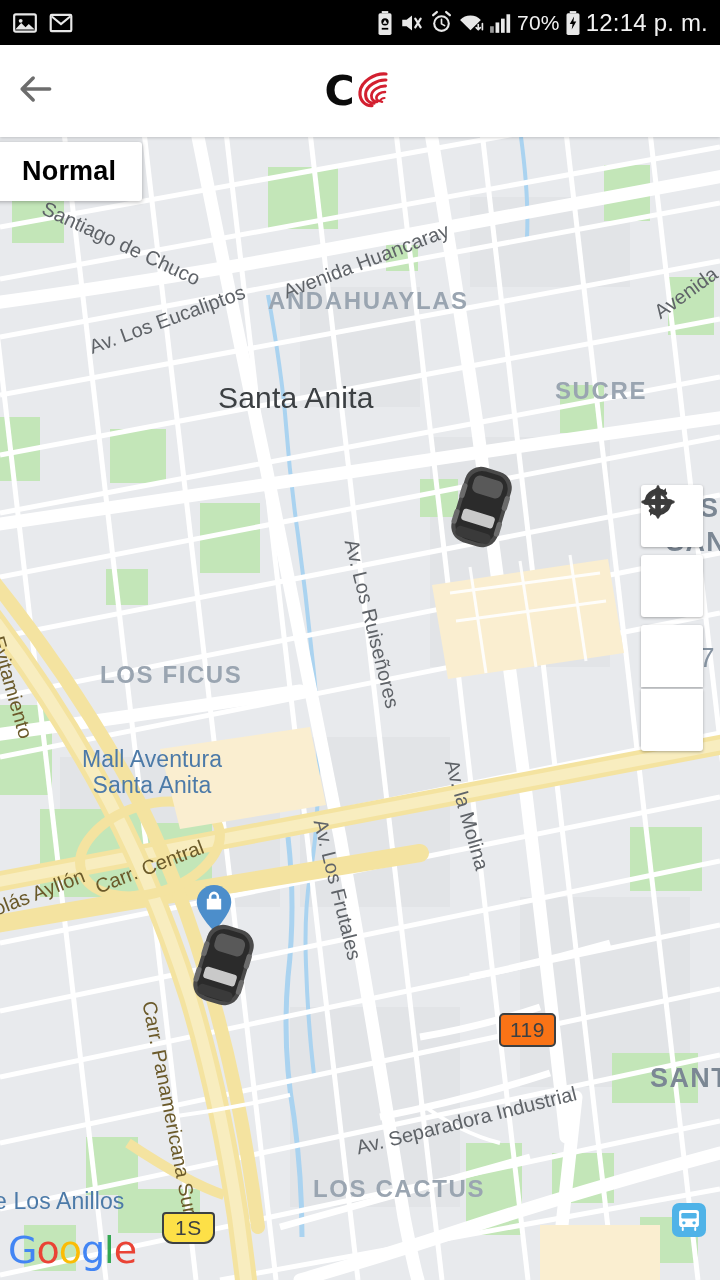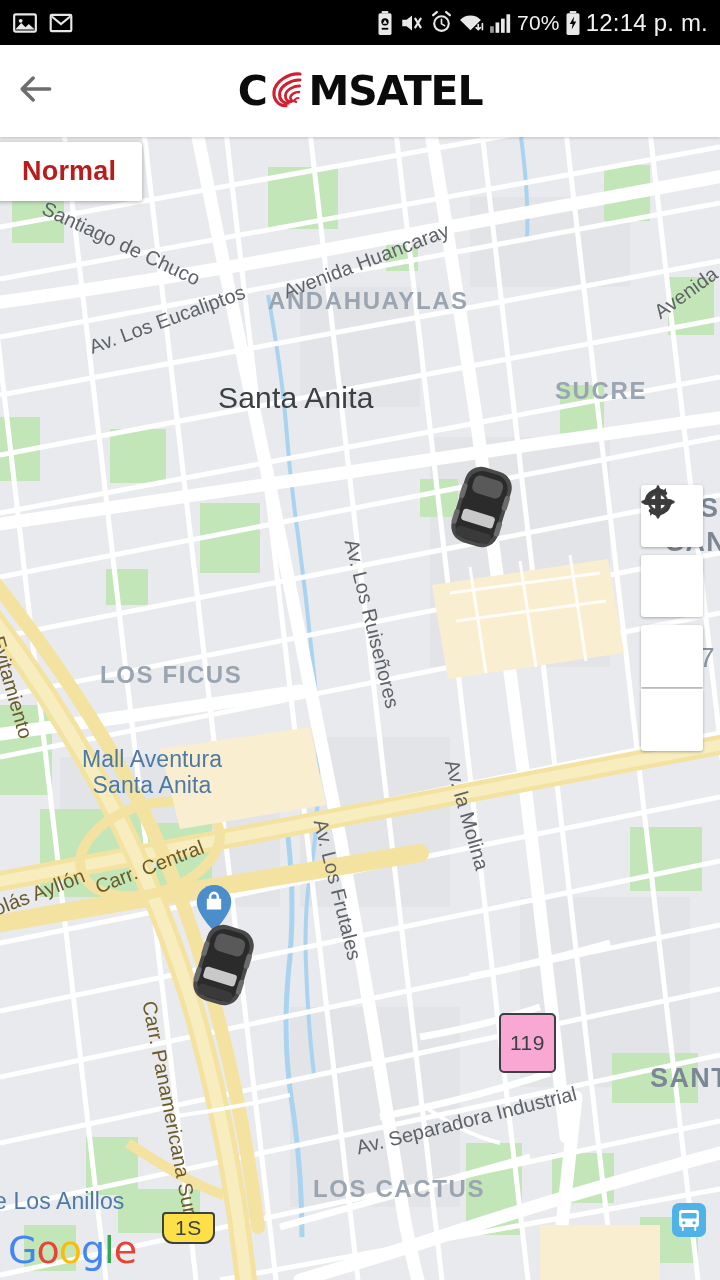--- a/index.html
+++ b/index.html
@@ -52,21 +52,21 @@
 
   
   .maptype-chip{
     position:absolute; left:-28px; top:5px;
     background:#fff; border-radius:3px;
     padding:14px 26px 14px 50px;
     box-shadow:0 1px 4px rgba(0,0,0,.30);
     z-index:20;
   }
   .maptype-chip span{
-    font-size:27px; color:#b91c1c; font-weight:bold; letter-spacing:.2px;
+    font-size:27px; color:#000000; font-weight:bold; letter-spacing:.2px;
   }
 
   
   .map-ctrls{
     position:absolute; right:17px; top:348px; z-index:20;
     display:flex; flex-direction:column;
   }
   .ctrl{
     width:62px; height:62px; background:#fff; border-radius:3px;
     display:flex; align-items:center; justify-content:center;
@@ -191,21 +191,20 @@
           <svg width="40" height="44" viewBox="0 0 40 44">
             <g fill="none" stroke="#d32030" stroke-linecap="round">
               <path d="M32 6C21 5 7 13 6 24c-.7 8 5 14 12 13.6" stroke-width="3.2"></path>
               <path d="M32 12C24 11.5 12 17.5 11.6 26c-.3 6 4 9.6 8.6 9.2" stroke-width="3"></path>
               <path d="M31.6 18c-6-.3-14 4-14.2 9.6-.1 4 2.6 6.4 5.6 6.2" stroke-width="2.8"></path>
               <path d="M31 24c-4 0-8.6 2.6-8.6 5.8 0 2.2 1.6 3.4 3.4 3.2" stroke-width="2.6"></path>
               <path d="M30.5 30c-2 .1-4 1.3-4 2.6 0 .9.8 1.4 1.7 1.3" stroke-width="2.2"></path>
             </g>
           </svg>
         </span>
-        <span class="logo-txt">MSATEL</span>
       </div>
     </div>
   </div>
 
   <div class="map">
 
     <svg width="720" height="1143" viewBox="0 0 720 1143">
       <rect width="720" height="1143" fill="#e8eaed"></rect>
 
       <g fill="#e2e4e7">
@@ -381,21 +380,21 @@
         <rect width="24" height="24" rx="5" fill="#4fb3e8"></rect>
         <path d="M7 5h10a2 2 0 012 2v8a2 2 0 01-2 2H7a2 2 0 01-2-2V7a2 2 0 012-2z" fill="#fff"></path>
         <rect x="6.6" y="7" width="10.8" height="4" rx="1" fill="#4fb3e8"></rect>
         <circle cx="8.4" cy="14" r="1.2" fill="#4fb3e8"></circle>
         <circle cx="15.6" cy="14" r="1.2" fill="#4fb3e8"></circle>
         <path d="M7.6 17.6v1.4M16.4 17.6v1.4" stroke="#fff" stroke-width="1.4" stroke-linecap="round"></path>
       </svg>
     </div>
 
     <div style="position:absolute;left:499px;top:876px">
-      <div style="background:#f9a8d4;border:2px solid #3c4043;border-radius:5px;padding:16px 9px;">
+      <div style="background:#f97316;border:2px solid #3c4043;border-radius:5px;padding:3px 9px;">
         <span style="font-size:21px;color:#3c4043;letter-spacing:.5px;">119</span>
       </div>
     </div>
     <div style="position:absolute;left:162px;top:1075px">
       <div style="background:#fde047;border:2px solid #3c4043;border-radius:4px 4px 11px 11px;padding:2px 11px;">
         <span style="font-size:21px;color:#3c4043;letter-spacing:.5px;">1S</span>
       </div>
     </div>
 
     <div style="position:absolute;left:468px;top:322px;transform:rotate(17deg)">

